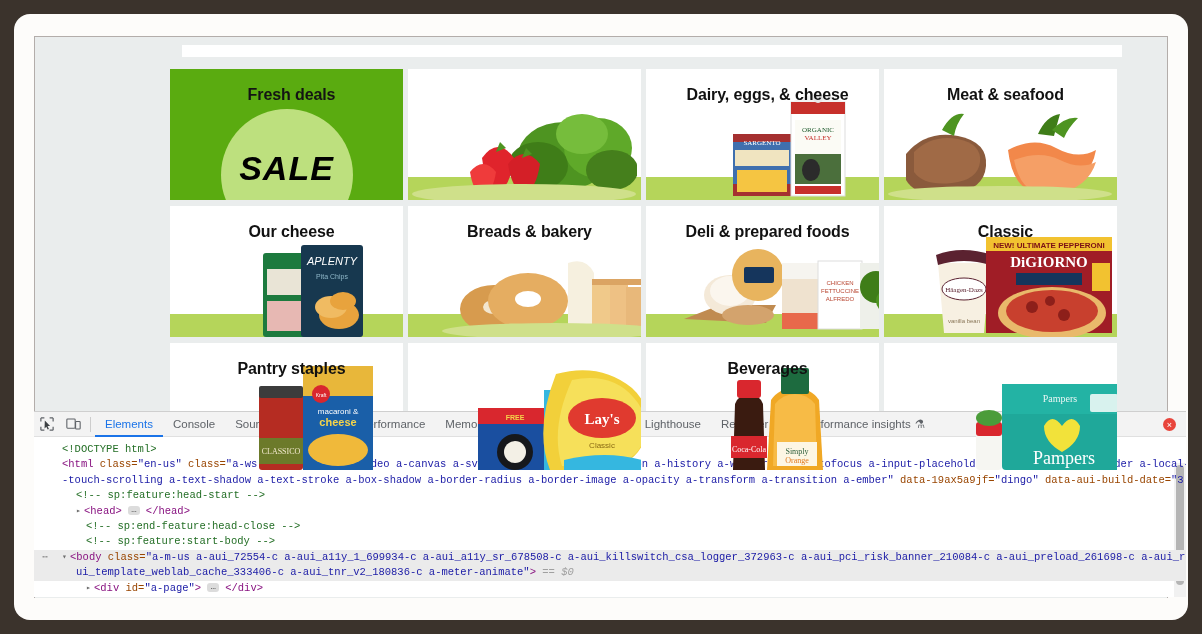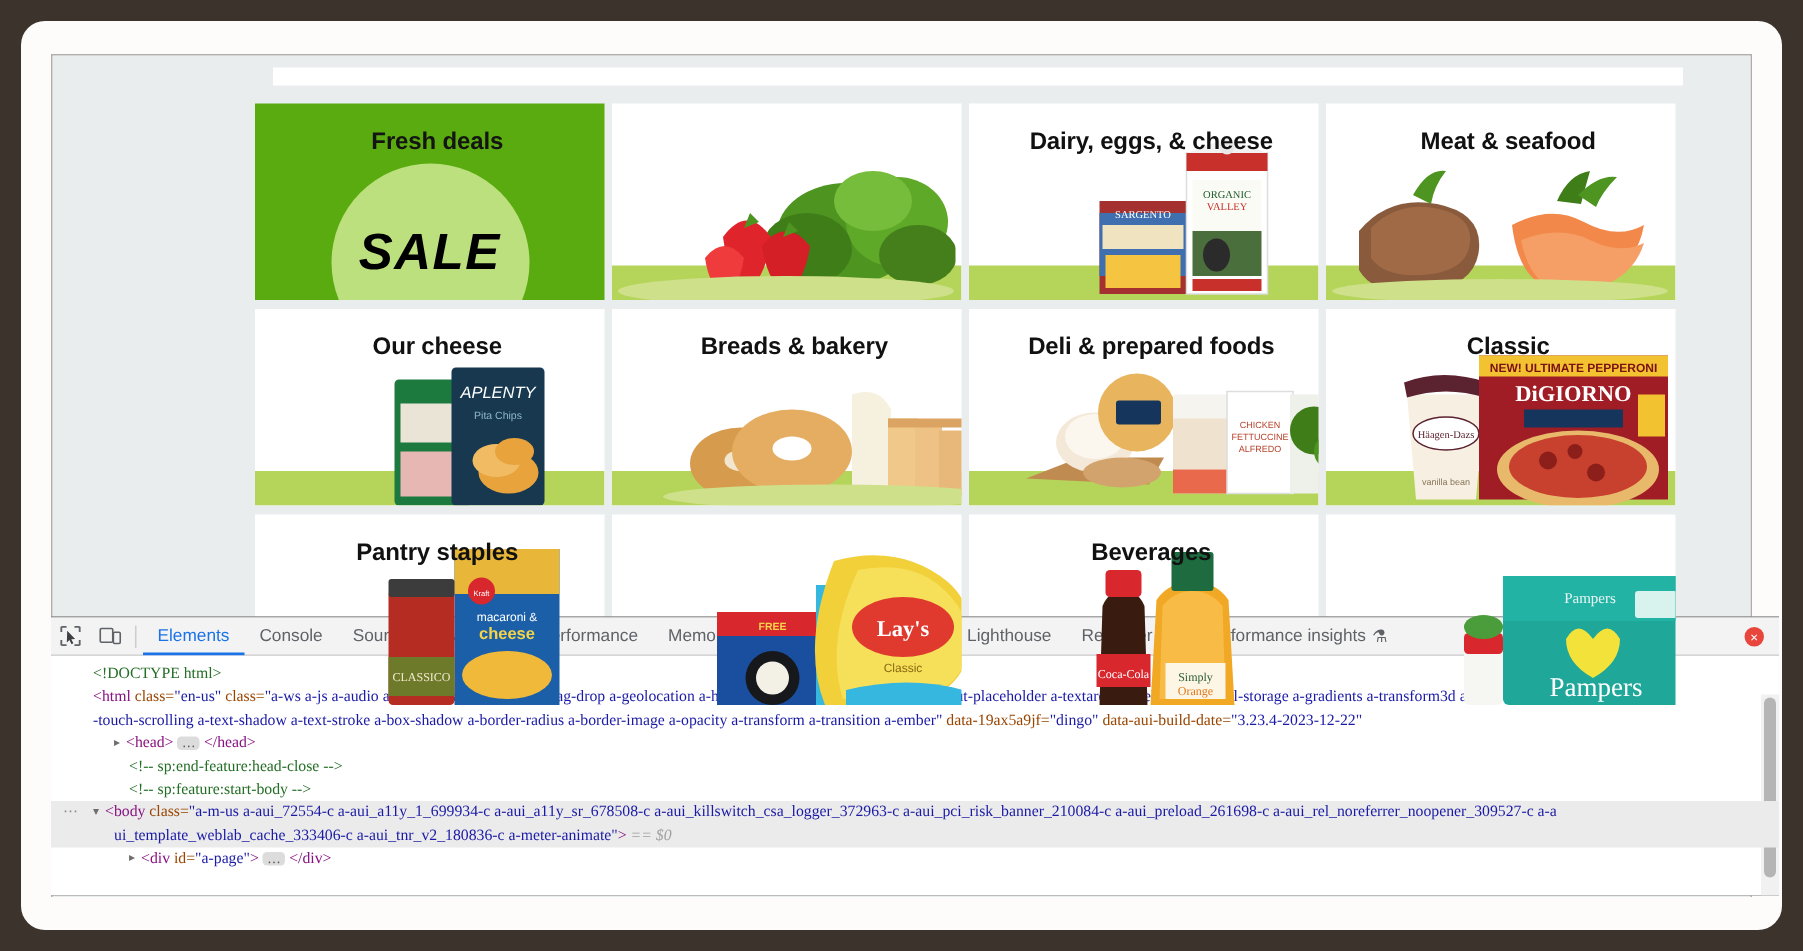--- a/index.html
+++ b/index.html
@@ -99,21 +99,21 @@
     position: absolute; right: 10px; top: 6px;
     width: 13px; height: 13px; border-radius: 50%;
     background: #e8453c; color: #fff; font-size: 9px;
     display: flex; align-items: center; justify-content: center;
     font-family: "Liberation Sans", sans-serif;
   }
   .dt-code {
     position: relative;
     height: 160px; overflow: hidden;
     background: #fff;
-    font-family: Liberation Serif, serif;
+    font-family: Liberation Mono, monospace;
     font-size: 10.5px; line-height: 15.4px;
     color: #1a1a1a;
     padding: 5px 0 0 0;
     white-space: nowrap;
   }
   .code-line { padding-left: 28px; position: relative; height: 15.4px; }
   .code-line.sel { background: #ebebeb; }
   .gut { position: absolute; left: 8px; top: 0; color: #8a8a8a; font-size: 10px; }
   .tw { display: inline-block; width: 8px; color: #6e6e6e; font-size: 8px; transform: translateY(-1px); }
   .tw.open { }
@@ -446,20 +446,23 @@
         </div>
 
         <div class="code-line">
           <span class="tag">&lt;html</span><span class="attr"> class=</span><span class="val">"en-us"</span><span class="attr"> class=</span><span class="val">"a-ws a-js a-audio a-video a-canvas a-svg a-drag-drop a-geolocation a-history a-webworker a-autofocus a-input-placeholder a-textarea-placeholder a-local-storage a-gradients a-transform3d a</span>
         </div>
 
         <div class="code-line">
           <span class="val">-touch-scrolling a-text-shadow a-text-stroke a-box-shadow a-border-radius a-border-image a-opacity a-transform a-transition a-ember"</span><span class="attr"> data-19ax5a9jf=</span><span class="val">"dingo"</span><span class="attr"> data-aui-build-date=</span><span class="val">"3.23.4-2023-12-22"</span>
         </div>
 
+        <div class="code-line ind1">
+          <span class="cmt">&lt;!-- sp:feature:head-start --&gt;</span>
+        </div>
 
         <div class="code-line ind1">
           <span class="tw open">▸</span><span class="tag">&lt;head&gt;</span>
           <span class="dots">…</span>
           <span class="tag">&lt;/head&gt;</span>
         </div>
 
         <div class="code-line ind2">
           <span class="cmt">&lt;!-- sp:end-feature:head-close --&gt;</span>
         </div>

